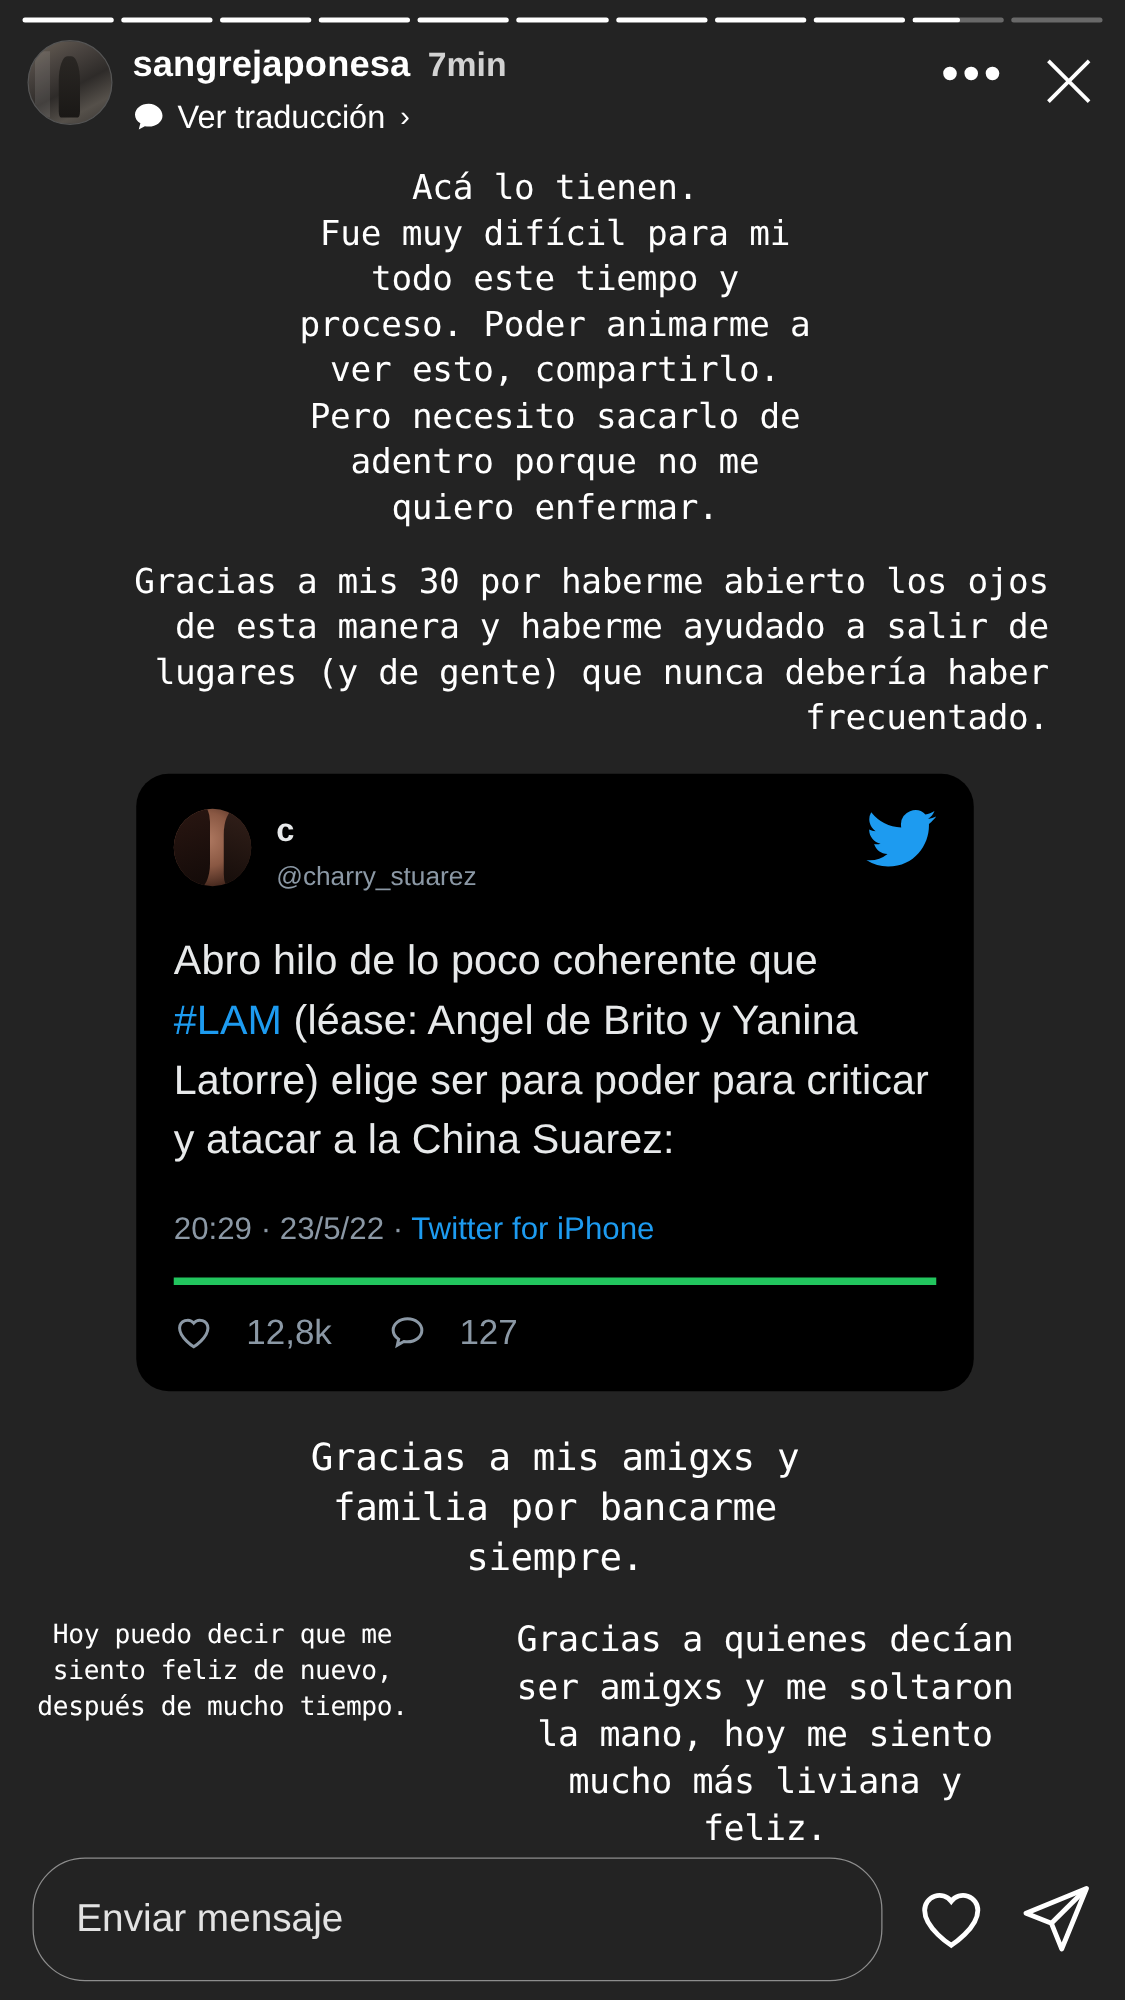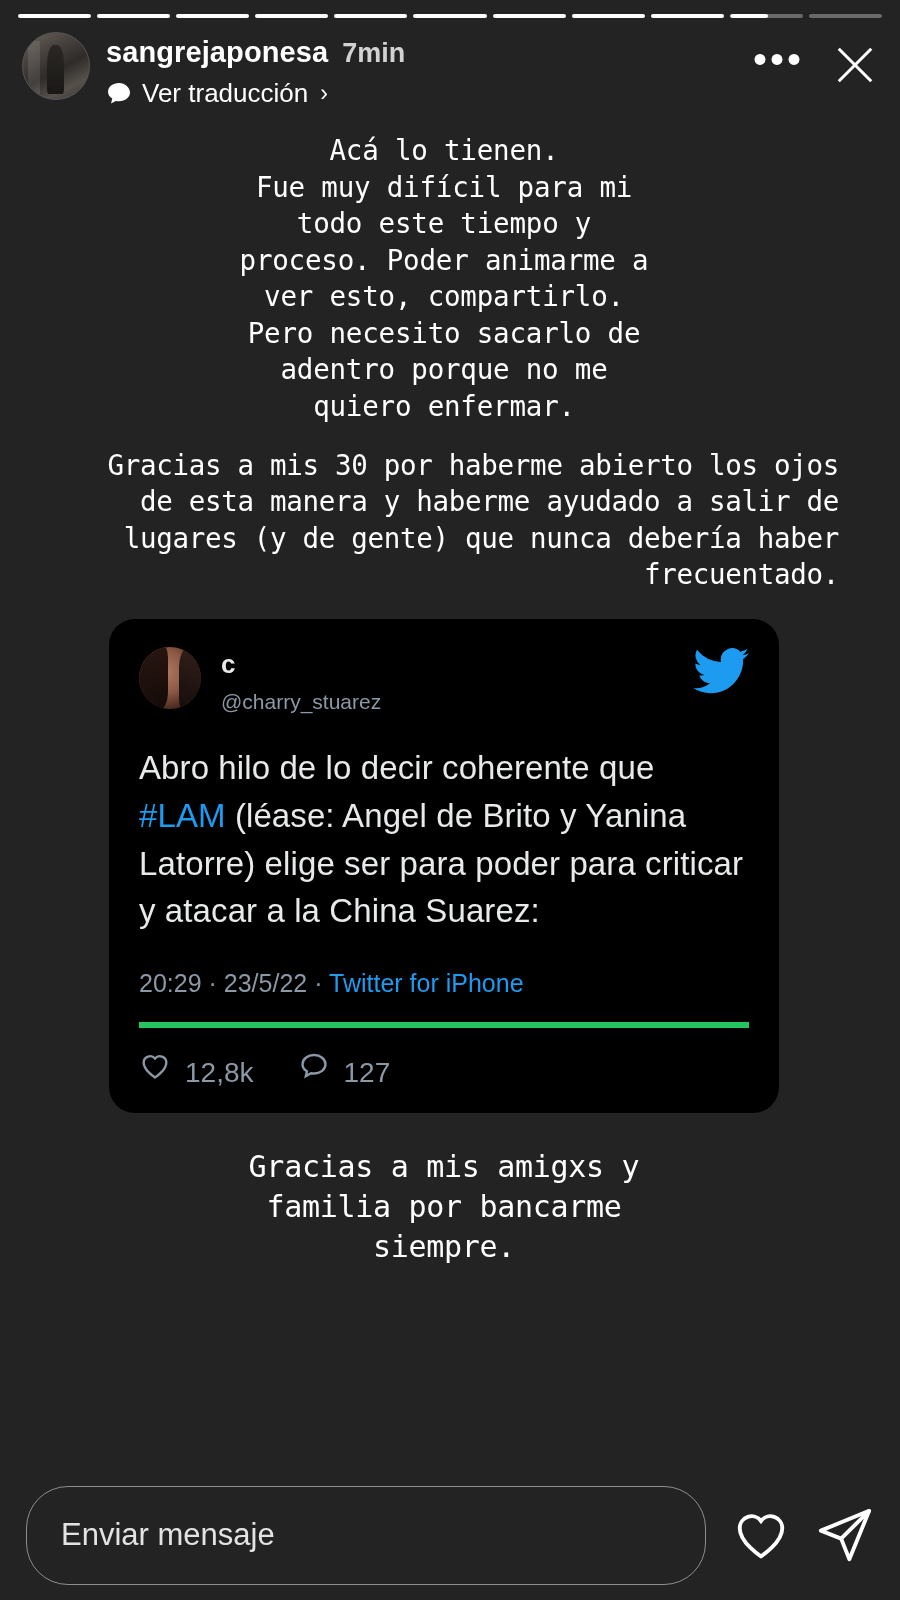--- a/index.html
+++ b/index.html
@@ -247,21 +247,21 @@
   }
   .tweet-meta .src { color: #1d9bf0; }
   .tweet-stats {
     display: flex;
     align-items: center;
     gap: 44px;
     margin-top: 22px;
     color: #8b98a5;
     font-size: 28px;
   }
-  .stat { display: flex; align-items: flex-end; gap: 14px; }
+  .stat { display: flex; align-items: flex-start; gap: 26px; }
 
   
   #thanks-friends-text {
     font-size: 30px;
     margin: 34px auto 0 auto;
     width: 520px;
     letter-spacing: -0.3px;
   }
   .lower-row {
     display: flex;
@@ -380,21 +380,21 @@
           <div class="tweet-handle">@charry_stuarez</div>
         </div>
         <span class="twitter-bird">
           <svg viewBox="0 0 24 20" width="56" height="48" aria-hidden="true">
             <path fill="#1d9bf0" d="M24 2.4c-.9.4-1.8.7-2.8.8 1-.6 1.8-1.6 2.2-2.7-1 .6-2 1-3.1 1.2A4.9 4.9 0 0 0 11.9 5c0 .4 0 .8.1 1.1A13.9 13.9 0 0 1 1.7.9 4.9 4.9 0 0 0 3.2 7.4 4.8 4.8 0 0 1 1 6.8v.1c0 2.4 1.7 4.3 3.9 4.8-.4.1-.9.2-1.3.2-.3 0-.6 0-.9-.1.6 2 2.4 3.4 4.6 3.4A9.8 9.8 0 0 1 0 17.3 13.8 13.8 0 0 0 7.5 19.5c9.1 0 14-7.5 14-14v-.6c1-.7 1.8-1.6 2.5-2.5z"></path>
           </svg>
         </span>
       </div>
 
       <div class="tweet-text">
-        <span>Abro hilo de lo decir coherente que </span><span class="hash">#LAM</span><span> (léase: Angel de Brito y Yanina Latorre) elige ser para poder para criticar y atacar a la China Suarez:</span>
+        <span>Abro hilo de lo poco coherente que </span><span class="hash">#LAM</span><span> (léase: Angel de Brito y Yanina Latorre) elige ser para poder para criticar y atacar a la China Suarez:</span>
       </div>
 
       <div class="tweet-meta">
         <span>20:29</span>
         <span>·</span>
         <span>23/5/22</span>
         <span>·</span>
         <span class="src">Twitter for iPhone</span>
       </div>
 
@@ -415,20 +415,30 @@
           </span>
           <span>127</span>
         </div>
       </div>
     </div>
 
     <div class="mono-block" id="thanks-friends-text">Gracias a mis amigxs y
 familia por bancarme
 siempre.</div>
 
+    <div class="lower-row">
+      <div class="mono-block" id="happy-text">Hoy puedo decir que me
+siento feliz de nuevo,
+después de mucho tiempo.</div>
+      <div class="mono-block" id="thanks-ex-text">Gracias a quienes decían
+ser amigxs y me soltaron
+la mano, hoy me siento
+mucho más liviana y
+feliz.</div>
+    </div>
   </div>
 
   <div class="footer">
     <input class="msg-input" type="text" placeholder="Enviar mensaje" style="">
     <span class="heart-icon">
       <svg viewBox="0 0 24 24" width="58" height="58" aria-hidden="true">
         <path fill="none" stroke="#ffffff" stroke-width="1.6" d="M12 20.8S3.2 15.2 3.2 9.2A4.9 4.9 0 0 1 12 6.2a4.9 4.9 0 0 1 8.8 3c0 6-8.8 11.6-8.8 11.6z"></path>
       </svg>
     </span>
     <span class="send-icon">

